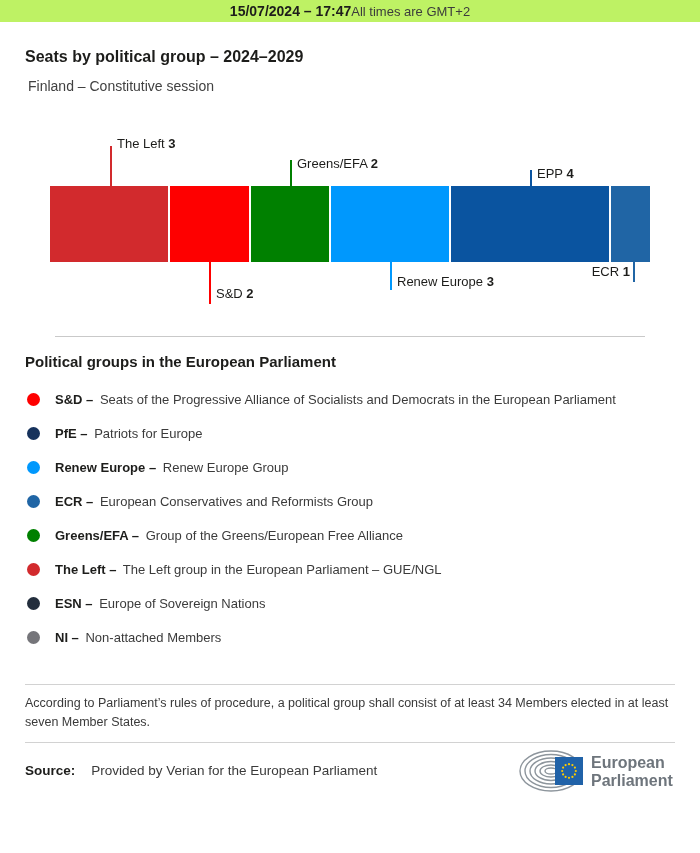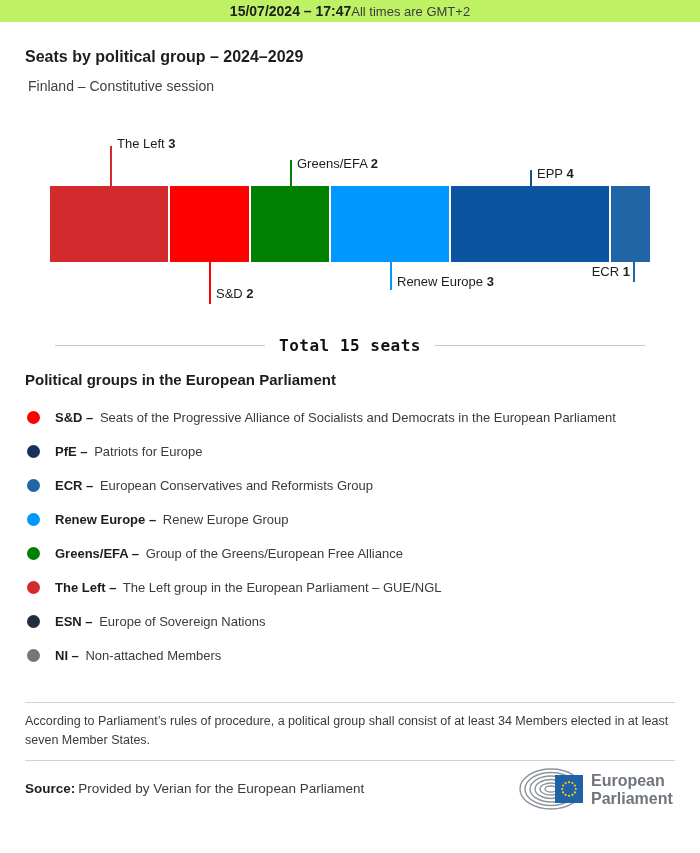--- a/index.html
+++ b/index.html
@@ -49,21 +49,21 @@
   .legend-dot { width:13px; height:13px; border-radius:50%; flex:0 0 13px; }
   .legend-text { margin-left:15px; font-size:13px; color:#3b3b3b; white-space:nowrap; }
   .legend-text .abbr { font-weight:bold; color:#1d1d1b; margin-right:3px; }
 
   
   .footnote { margin-top:30px; border-top:1px solid #d2d2d2; border-bottom:1px solid #d2d2d2; padding:9px 0; font-size:12.5px; line-height:1.55; color:#3a3a3a; max-width:650px; }
 
   
   .bottom-row { display:flex; align-items:center; justify-content:space-between; margin-top:4px; }
   .source-line { font-size:13.5px; color:#3b3b3b; }
-  .source-line .src-label { font-weight:bold; color:#1d1d1b; margin-right:3px;text-align:right; }
+  .source-line .src-label { font-weight:bold; color:#1d1d1b; margin-right:16px;text-align:right; }
   .ep-logo { display:flex; align-items:center; }
 </style>
 </head>
 <body>
 
 <div class="topbar">
   <span class="dt">15/07/2024 – 17:47</span>
   <span class="tz">All times are GMT+2</span>
 </div>
 
@@ -114,42 +114,41 @@
 
     <div class="callout-line line-ecr" style="background: rgb(32, 101, 165);"></div>
     <div class="callout-text text-ecr">
       <span>ECR</span>
       <b>1</b>
     </div>
   </div>
 
   <div class="total-divider">
     <span class="rule"></span>
-    <span class="total-text">Total 15 seats</span>
     <span class="rule"></span>
   </div>
 
   <div class="legend-heading">Political groups in the European Parliament</div>
 
   <div class="legend-list">
     <div class="legend-row">
       <span class="legend-dot" style="background: rgb(254, 0, 0);"></span>
       <span class="legend-text"><span class="abbr">S&amp;D –</span> <span class="desc">Seats of the Progressive Alliance of Socialists and Democrats in the European Parliament</span></span>
     </div>
     <div class="legend-row">
       <span class="legend-dot" style="background: rgb(22, 50, 92);"></span>
       <span class="legend-text"><span class="abbr">PfE –</span> <span class="desc">Patriots for Europe</span></span>
     </div>
     <div class="legend-row">
+      <span class="legend-dot" style="background: rgb(0, 152, 253);"></span>
+      <span class="legend-text"><span class="abbr">Renew Europe –</span> <span class="desc">Renew Europe Group</span></span>
+    </div>
+    <div class="legend-row">
       <span class="legend-dot" style="background: rgb(32, 101, 165);"></span>
       <span class="legend-text"><span class="abbr">ECR –</span> <span class="desc">European Conservatives and Reformists Group</span></span>
-    </div>
-    <div class="legend-row">
-      <span class="legend-dot" style="background: rgb(0, 152, 253);"></span>
-      <span class="legend-text"><span class="abbr">Renew Europe –</span> <span class="desc">Renew Europe Group</span></span>
     </div>
     <div class="legend-row">
       <span class="legend-dot" style="background: rgb(0, 128, 0);"></span>
       <span class="legend-text"><span class="abbr">Greens/EFA –</span> <span class="desc">Group of the Greens/European Free Alliance</span></span>
     </div>
     <div class="legend-row">
       <span class="legend-dot" style="background: rgb(210, 42, 45);"></span>
       <span class="legend-text"><span class="abbr">The Left –</span> <span class="desc">The Left group in the European Parliament – GUE/NGL</span></span>
     </div>
     <div class="legend-row">

